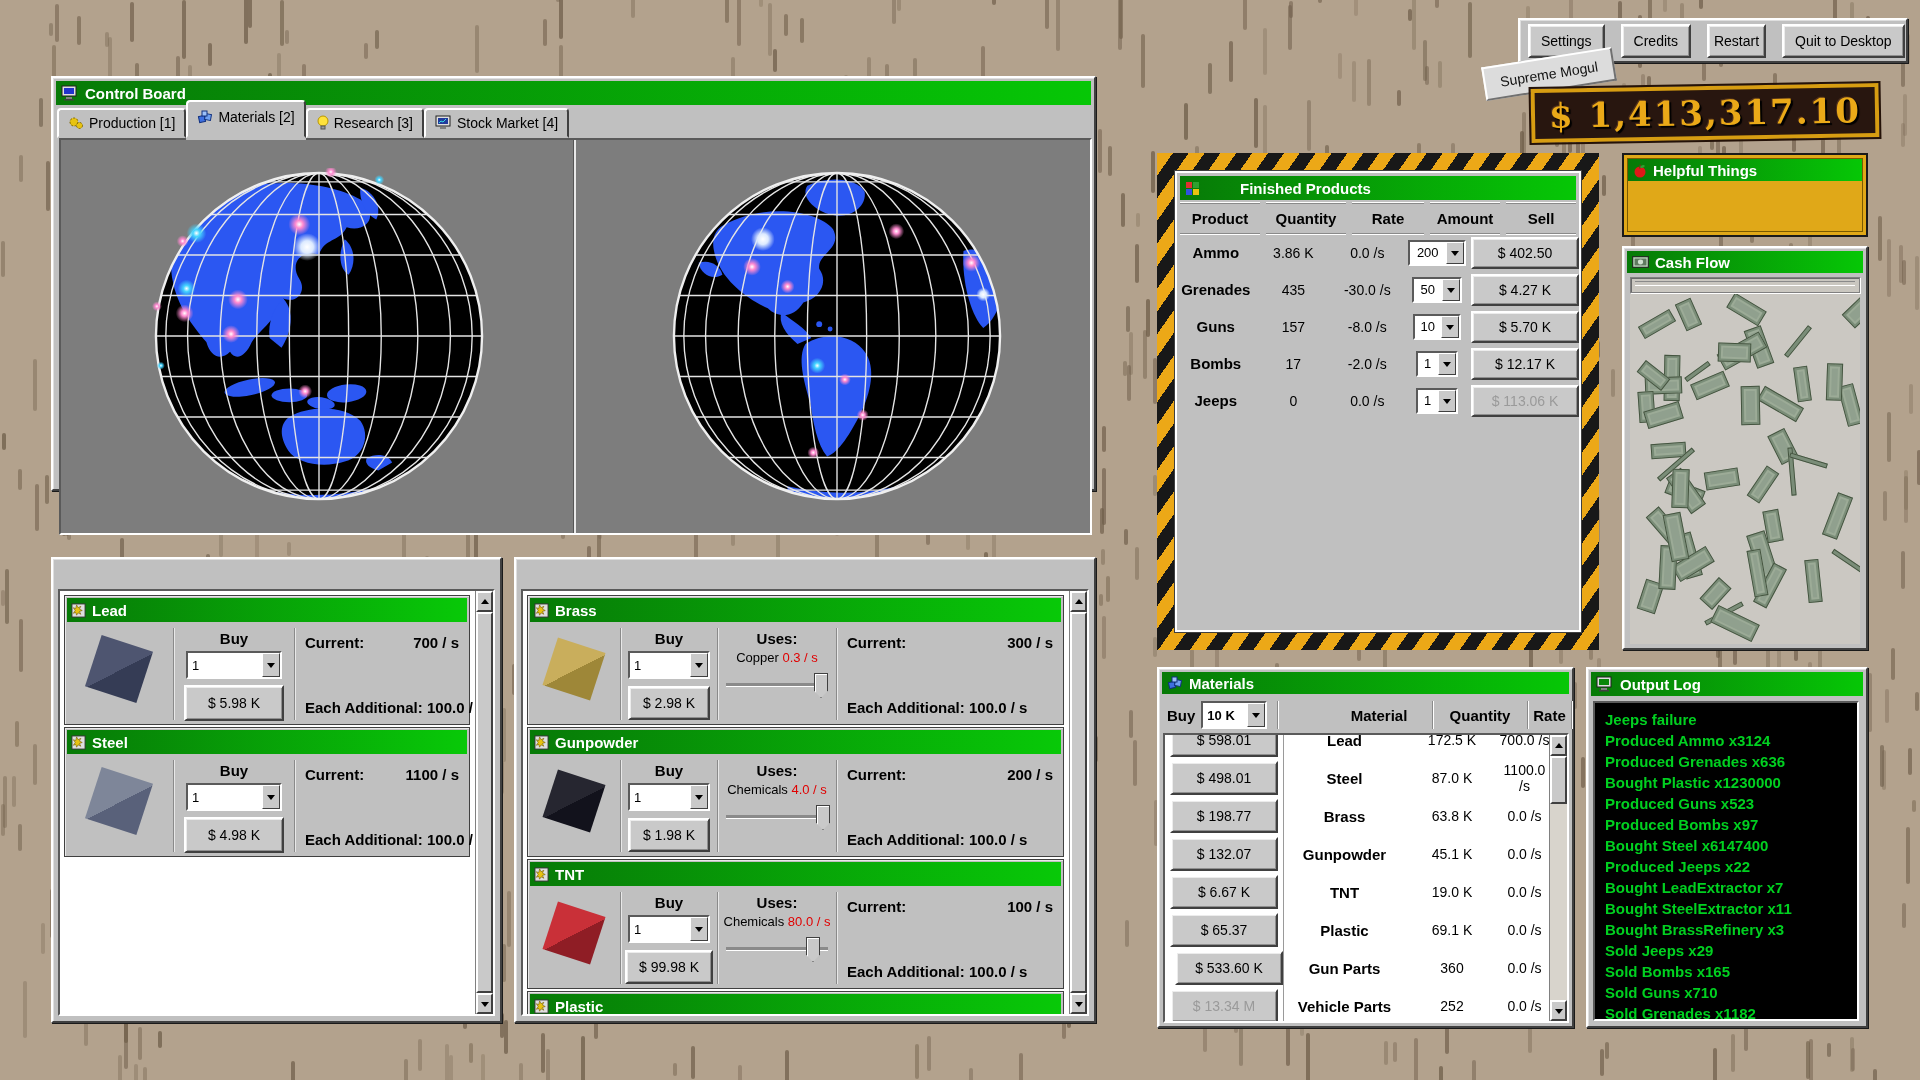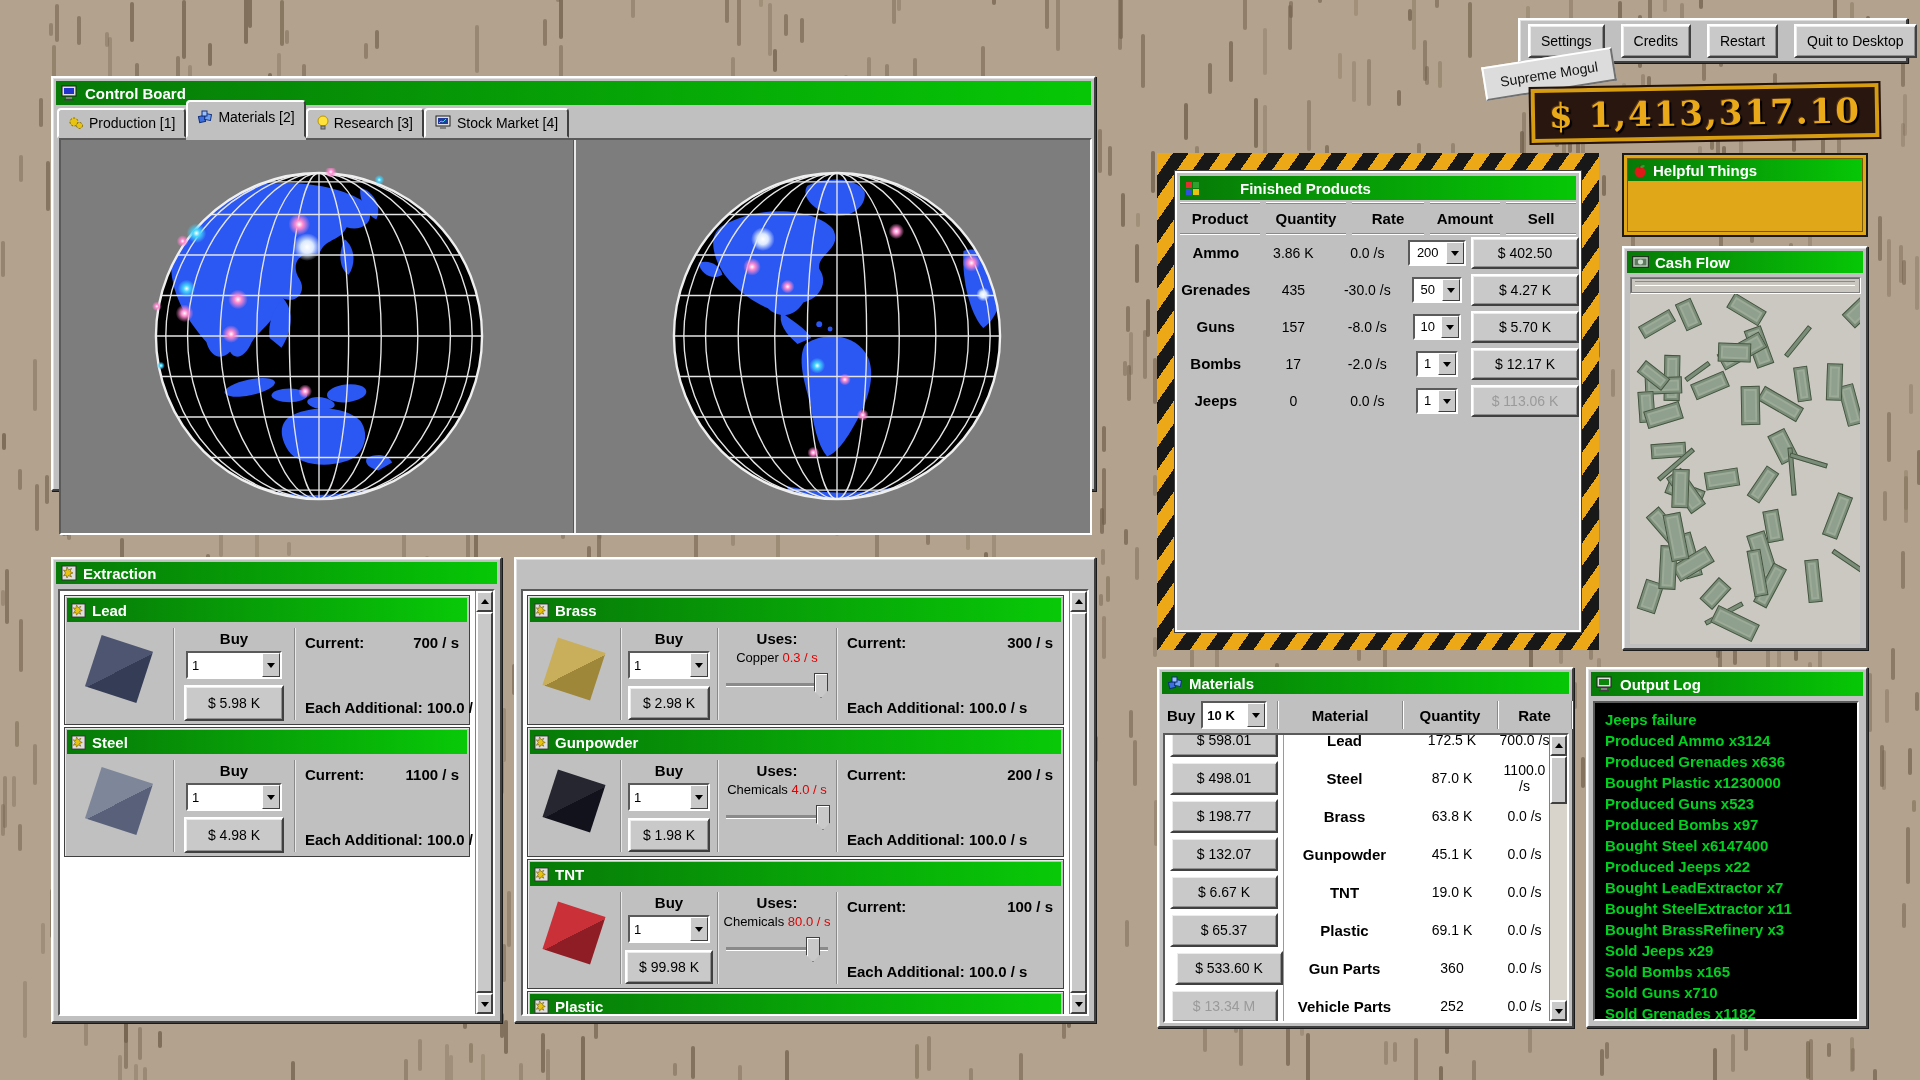--- a/index.html
+++ b/index.html
@@ -957,21 +957,21 @@
     <i style="position:absolute;left:208px;top:43px;width:4px;height:23px;background:#6e5d49;opacity:0.71;border-radius:2px;"></i>
     <i style="position:absolute;left:642px;top:459px;width:4px;height:24px;background:#6e5d49;opacity:0.50;border-radius:2px;"></i>
     <i style="position:absolute;left:1887px;top:239px;width:4px;height:58px;background:#6e5d49;opacity:0.34;border-radius:2px;"></i>
   </div>
 
 <div class="abs win" style="left:1518px;top:18px;width:390px;height:45px;display:flex;align-items:center;gap:8px;padding:0 8px;box-sizing:border-box;">
   <div class="btn" style="height:30px;padding:0 11px;">Settings</div>
   <i class="sep"></i>
   <div class="btn" style="height:30px;padding:0 11px;">Credits</div>
   <i class="sep"></i>
-  <div class="btn" style="height:30px;padding:0 11px;">Restart</div>
+  <div class="btn" style="height:30px;padding:0 5px;">Restart</div>
   <i class="sep"></i>
   <div class="btn" style="height:30px;padding:0 11px;">Quit to Desktop</div>
 </div>
 
 <div class="abs tag" style="left:1483px;top:57px;width:128px;height:30px;">Supreme Mogul</div>
 <div class="abs" id="money" style="left:1531px;top:86px;width:340px;height:46px;">$ 1,413,317.10</div>
 
 <div class="abs win" style="left:51px;top:76px;width:1045px;height:415px;box-sizing:border-box;">
   <div class="tbar">
     <svg class="ic" width="18" height="16" viewBox="0 0 18 16">
@@ -1136,27 +1136,20 @@
         <circle cx="306" cy="96" r="9" fill="url(#gpink)"></circle>
           <circle cx="318" cy="128" r="7" fill="url(#gwhite)"></circle>
         <circle cx="196" cy="250" r="6" fill="url(#gpink)"></circle>
           <circle cx="146" cy="288" r="6" fill="url(#gpink)"></circle>
       </g>
     </svg>
   </div>
 </div>
 
 <div class="abs win" style="left:51px;top:557px;width:451px;height:466px;box-sizing:border-box;">
-  <div class="tbar" style="height:22px;">
-    <svg class="ic" width="16" height="16" viewBox="0 0 16 16">
-        <rect x="1" y="1" width="14" height="14" fill="#dfdfdf" stroke="#303030"></rect>
-        <polygon points="6,2 7.5,5 10.5,3.5 9,6.5 12,8 9,9 10.5,12 7.5,10.5 6,13 5,10 2.5,11 4.5,8 2.5,5 5,6" fill="#e8c311" stroke="#6b5500" stroke-width="0.6"></polygon>
-      </svg>
-    <span>Extraction</span>
-  </div>
   <div class="abs sunken" style="left:5px;top:30px;width:437px;height:427px;box-sizing:border-box;">
 
     <div class="sp" style="top:4px;width:404px;">
       <div class="hd">
         <svg class="ic" width="15" height="15" viewBox="0 0 16 16">
             <rect x="1" y="1" width="14" height="14" fill="#dfdfdf" stroke="#303030"></rect>
             <polygon points="6,2 7.5,5 10.5,3.5 9,6.5 12,8 9,9 10.5,12 7.5,10.5 6,13 5,10 2.5,11 4.5,8 2.5,5 5,6" fill="#e8c311" stroke="#6b5500" stroke-width="0.6"></polygon>
           </svg>
         <span>Lead</span>
       </div>
@@ -1575,21 +1568,21 @@
     <span style="width:118px;display:flex;align-items:center;gap:6px;padding-left:8px;box-sizing:border-box;">
       <span>Buy</span>
       <span class="dd" style="width:62px;height:24px;">
           <span class="val">10 K</span>
           <span class="arr">
             <i class="tri-d"></i>
           </span>
         </span>
     </span>
     <i class="mt-sep"></i>
-    <span style="width:124px;text-align:center;">Material</span>
+    <span style="width:106px;text-align:center;margin-left:48px;">Material</span>
     <i class="mt-sep"></i>
     <span style="width:94px;text-align:center;">Quantity</span>
     <i class="mt-sep"></i>
     <span style="flex:1;text-align:center;">Rate</span>
     <i class="mt-sep"></i>
   </div>
   <div class="abs sunken" style="left:4px;top:64px;width:406px;height:290px;box-sizing:border-box;overflow:hidden;">
     <div style="position:relative;margin-top:-14px;margin-right:17px;">
       <div class="mat-row">
         <span style="width:118px;display:flex;justify-content:center;">

